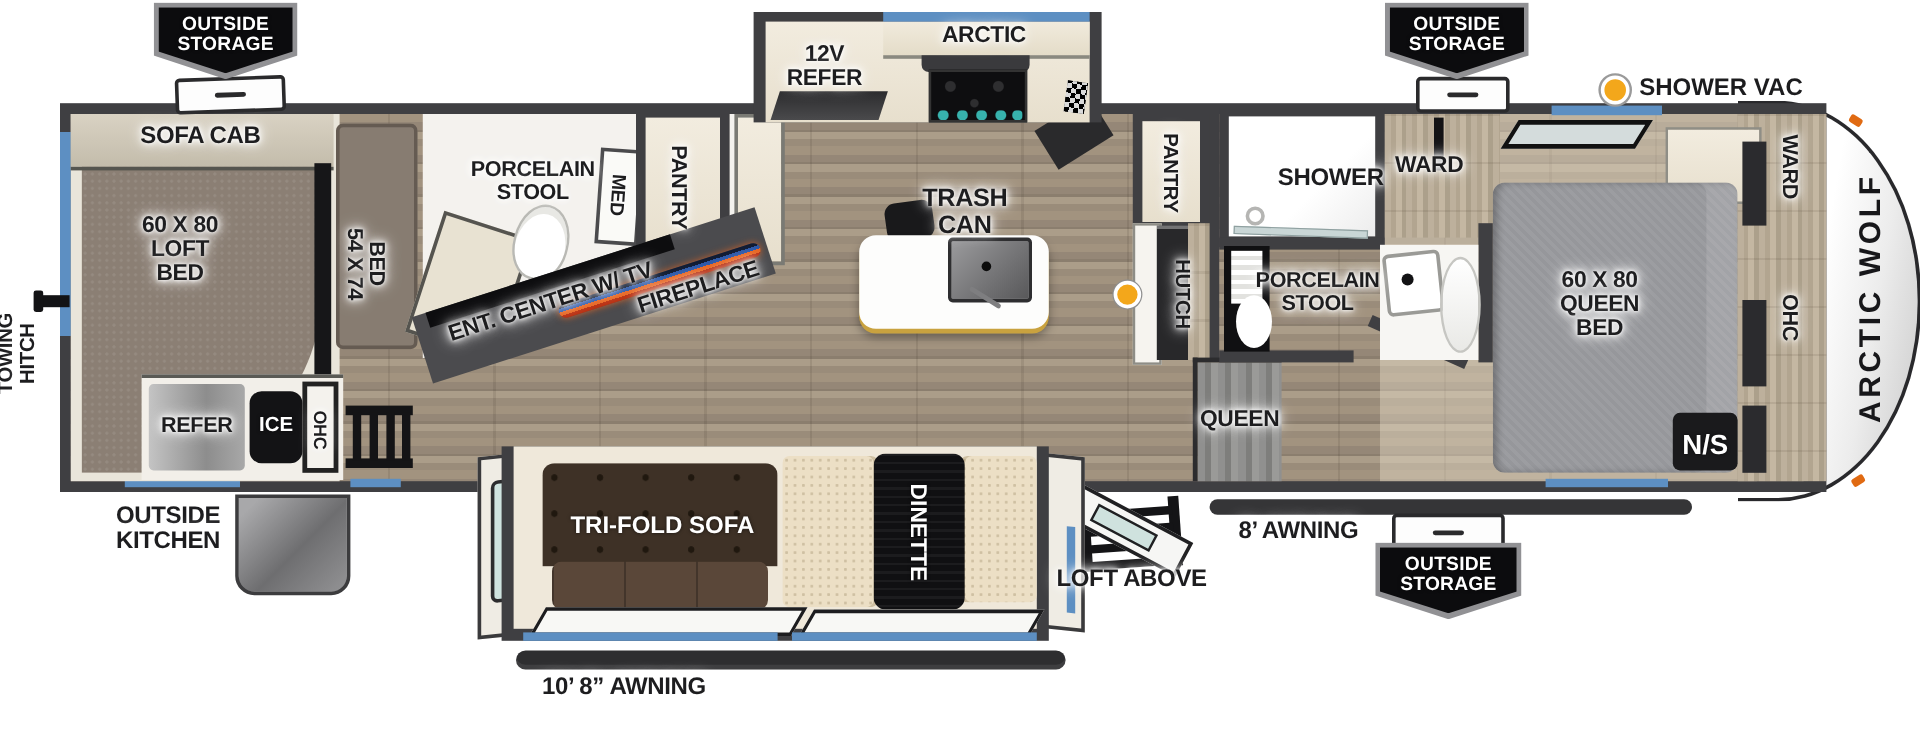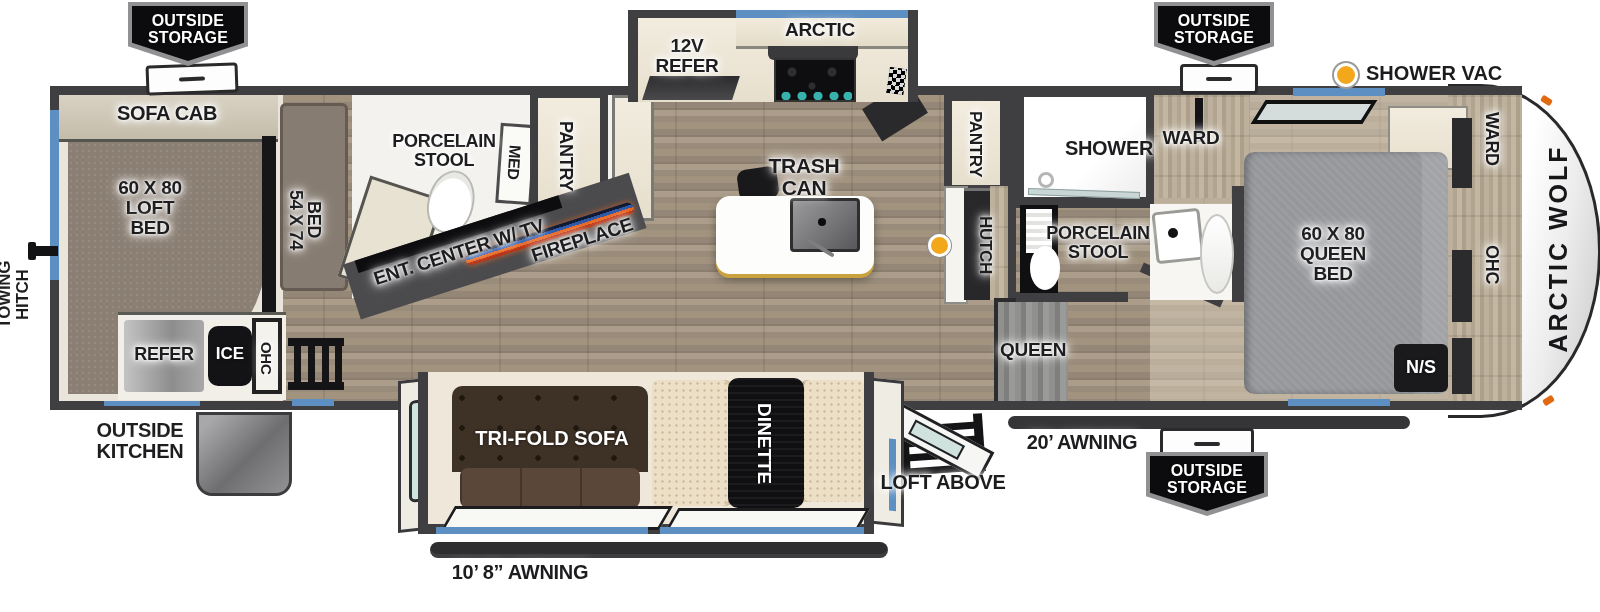--- a/index.html
+++ b/index.html
@@ -192,38 +192,38 @@
   <div class="abs lbl" style="left:1288px;top:224px;width:90px;font-size:19px;z-index:8;">60 X 80
 QUEEN
 BED</div>
   <div class="abs grain-v" style="left:1448px;top:95px;width:74px;height:306px;z-index:4;"></div>
   <div class="abs" style="left:1452px;top:118px;width:20px;height:70px;background:#2b2b2e;z-index:5;"></div>
   <div class="abs" style="left:1452px;top:250px;width:20px;height:72px;background:#2b2b2e;z-index:5;"></div>
   <div class="abs" style="left:1452px;top:338px;width:20px;height:56px;background:#2b2b2e;z-index:5;"></div>
   <div class="abs lbl vert" style="left:1482px;top:104px;height:70px;font-size:18px;z-index:8;">WARD</div>
   <div class="abs lbl vert" style="left:1482px;top:236px;height:58px;font-size:18px;z-index:8;">OHC</div>
   <div class="abs" style="left:1394px;top:344px;width:54px;height:48px;background:#1a1a1c;border-radius:6px;z-index:6;"></div>
-  <div class="abs lblw" style="left:1394px;top:358px;width:54px;font-size:18px;z-index:8;">N/S</div>
+  <div class="abs lblw" style="left:1394px;top:358px;width:54px;font-size:23px;z-index:8;">N/S</div>
 
   <div class="abs" style="left:892px;top:398px;width:110px;height:26px;background:#f6f6f4;border:3px solid #202022;
               transform:rotate(28deg);transform-origin:left top;z-index:6;">
     <div class="abs" style="left:28px;top:5px;width:52px;height:12px;background:#cfe2de;border:2px solid #202022;"></div>
   </div>
   <div class="abs" style="left:900px;top:416px;width:84px;height:58px;transform:rotate(-4deg);z-index:5;">
     <div class="abs" style="left:0;top:0;width:9px;height:58px;background:#141416;"></div>
     <div class="abs" style="left:75px;top:0;width:9px;height:58px;background:#141416;"></div>
     <div class="abs" style="left:6px;top:8px;width:72px;height:7px;background:#141416;"></div>
     <div class="abs" style="left:6px;top:22px;width:72px;height:7px;background:#141416;"></div>
     <div class="abs" style="left:6px;top:36px;width:72px;height:7px;background:#141416;"></div>
     <div class="abs" style="left:6px;top:50px;width:72px;height:7px;background:#141416;"></div>
   </div>
   <div class="abs lbl" style="left:880px;top:472px;width:126px;font-size:20px;z-index:8;">LOFT ABOVE</div>
 
   <div class="abs" style="left:1008px;top:416px;width:402px;height:13px;background:#353537;border-radius:7px;z-index:4;"></div>
-  <div class="abs lbl" style="left:1022px;top:432px;width:120px;font-size:20px;z-index:8;">20’ AWNING</div>
+  <div class="abs lbl" style="left:1022px;top:432px;width:120px;font-size:20px;z-index:8;">8’ AWNING</div>
 
   <div class="abs" style="left:398px;top:378px;width:50px;height:146px;background:#efece4;border:3px solid #3a3a3c;transform:skewY(-6deg);z-index:6;">
     <div class="abs" style="left:8px;top:18px;width:28px;height:96px;background:#cfe3df;border:3px solid #2c2c2e;border-radius:6px;"></div>
   </div>
   <div class="abs" style="left:846px;top:378px;width:52px;height:140px;background:#efece4;border:3px solid #3a3a3c;transform:skewY(6deg);z-index:6;">
     <div class="abs bluestrip" style="left:40px;top:56px;width:7px;height:72px;"></div>
   </div>
   <div class="abs wall" style="left:418px;top:372px;width:456px;height:162px;z-index:6;"></div>
   <div class="abs" style="left:428px;top:372px;width:436px;height:152px;background:#efe8da;z-index:6;"></div>
 

